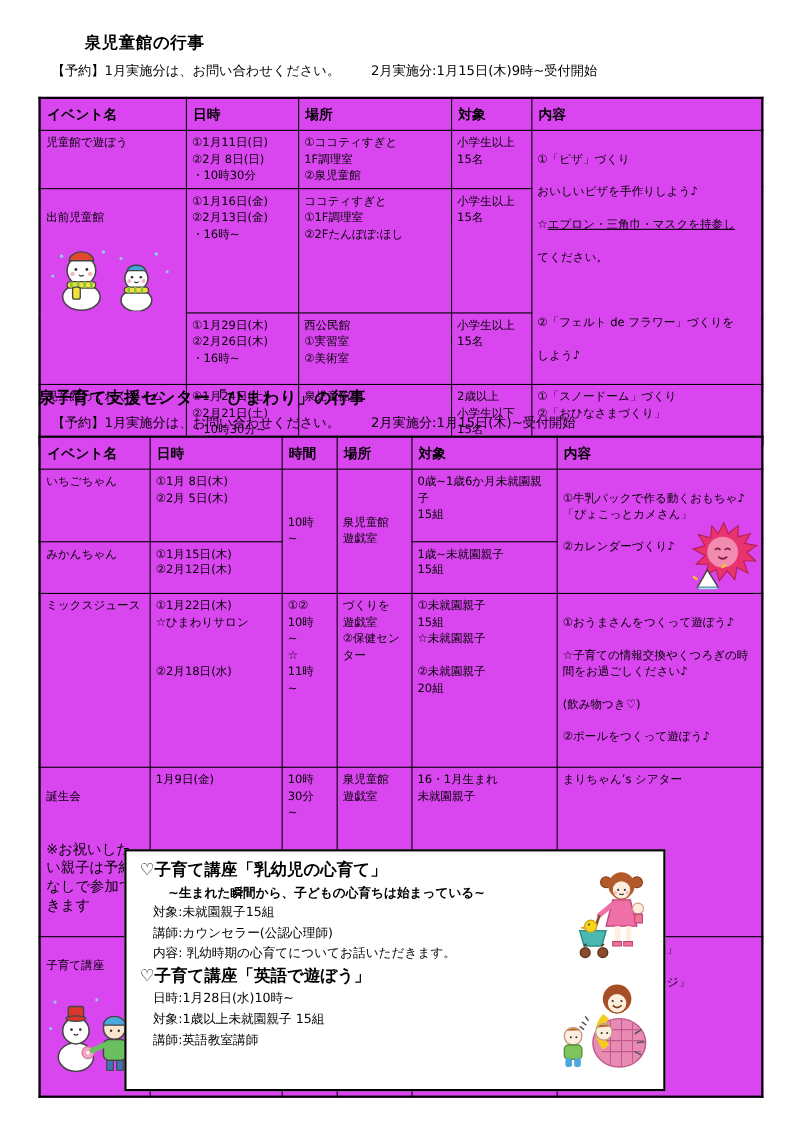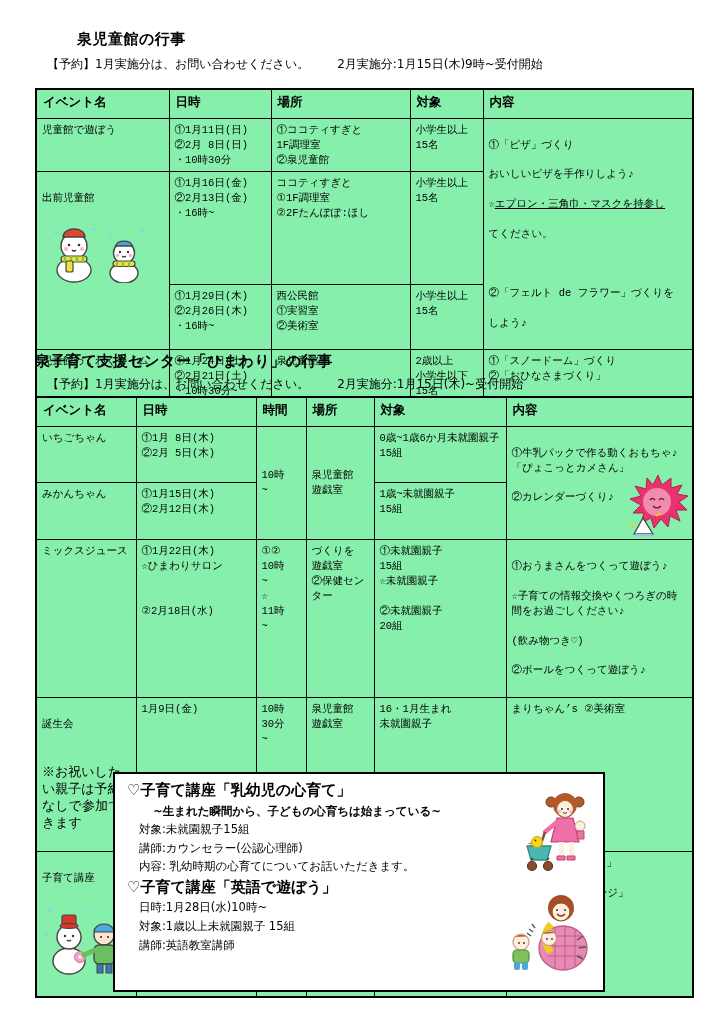--- a/index.html
+++ b/index.html
@@ -4,21 +4,21 @@
 <style>
   html,body{margin:0;padding:0;}
   body{
     width:724px;height:1024px;position:relative;background:#ffffff;
     font-family:"DejaVu Sans","Liberation Sans",sans-serif;color:#000;
     overflow:hidden;
   }
   .abs{position:absolute;}
   .sec-title{font-size:15px;font-weight:bold;letter-spacing:.5px;}
   .note-line{font-size:12px;display:flex;gap:28px;}
-  table{border-collapse:collapse;table-layout:fixed;background:#86efac;font-family:Liberation Mono, monospace;}
+  table{border-collapse:collapse;table-layout:fixed;background:#d946ef;}
   table{border:2px solid #000;}
   th,td{border:1.5px solid #000;vertical-align:top;padding:4px 5px;
         font-size:10.5px;line-height:1.42;white-space:pre-line;overflow:hidden;}
   th{font-size:12.5px;font-weight:bold;text-align:left;padding:5px 6px;}
   .u{text-decoration:underline;}
   .cline{white-space:pre-line;}
   .spacer{height:14px;}
   .right{text-align:left;}
   .rel{position:relative;}
   .note-small{font-size:13px;line-height:1.3;margin-top:18px;}
@@ -246,21 +246,21 @@
       <div class="note-small">※お祝いしたい親子は予約なしで参加できます</div>
     </td>
     <td> 1月9日(金)</td>
     <td>10時
 30分
 ~</td>
     <td>泉児童館
 遊戯室</td>
     <td>16・1月生まれ
 未就園親子</td>
-    <td>まりちゃん’s ②美術室</td>
+    <td>まりちゃん’s シアター</td>
   </tr>
   <tr>
     <td>
       <div class="evt-label">子育て講座</div>
       <svg width="88" height="72" viewBox="0 0 88 72">
         <g fill="#8fcdec">
               <circle cx="8" cy="6" r="1.5"></circle>
               <circle cx="46" cy="4" r="1.4"></circle>
               <circle cx="4" cy="30" r="1.4"></circle>
               <circle cx="80" cy="8" r="1.5"></circle>

